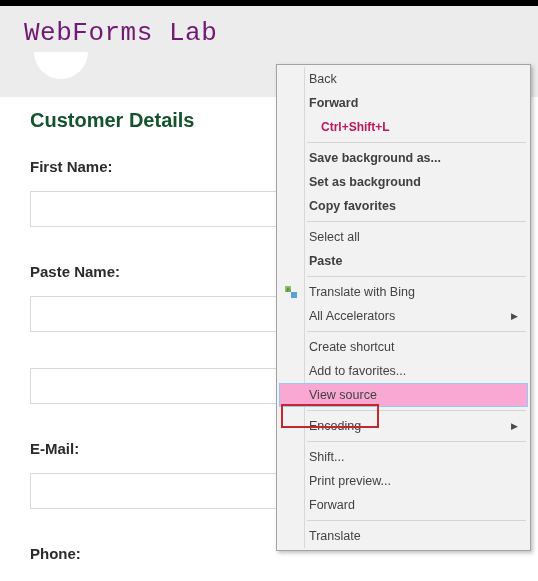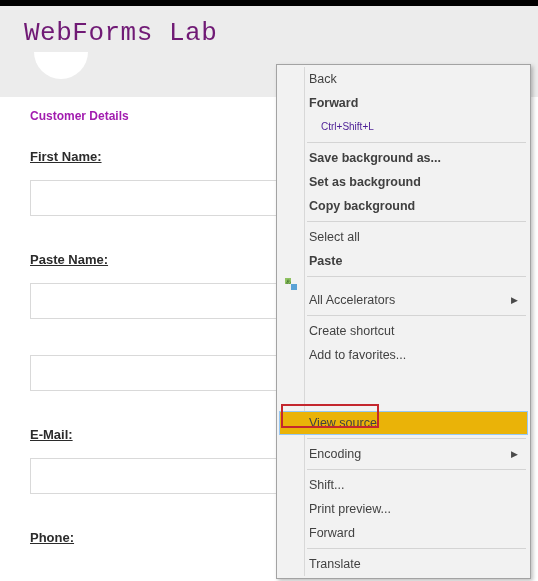--- a/index.html
+++ b/index.html
@@ -3,23 +3,23 @@
 <meta charset="utf-8">
 <style>
   * { box-sizing: border-box; margin: 0; padding: 0; }
   html, body { width: 538px; height: 581px; overflow: hidden; font-family: "Segoe UI", Tahoma, sans-serif; }
   .topbar { height: 6px; background: #000; }
   .header { background: #ececec; padding: 12px 24px 18px 24px; }
   .site-title { font-family: "Consolas", "Courier New", monospace; font-size: 26px; color: #701a75; letter-spacing: 0.5px; }
   .avatar-row { margin-top: 4px; }
   .avatar { width: 54px; height: 27px; background: #fff; border-radius: 0 0 28px 28px; margin-left: 10px; }
   .content { padding: 6px 30px 0 30px; background: #fff; }
-  .section-heading { font-size: 12px; font-weight: 700; color: #a21caf; margin: 6px 0 26px 0; }
+  .section-heading { font-size: 20px; font-weight: 700; color: #14532d; margin: 6px 0 26px 0; }
   .field-row { margin-bottom: 10px; }
-  .field-label { font-size: 13px; font-weight: 600; color: #2b2b2b; display: block; margin-bottom: 16px; text-decoration: underline; }
+  .field-label { font-size: 15px; font-weight: 600; color: #2b2b2b; display: block; margin-bottom: 16px; }
   .text-input { width: 100%; height: 36px; border: 1px solid #d9d9d9; background: #fff; font-size: 14px; padding: 0 8px; margin-bottom: 26px; }
 
   .context-menu {
     position: absolute;
     top: 64px;
     left: 276px;
     width: 255px;
     background: #f2f2f2;
     border: 1px solid #a3a3a3;
     box-shadow: 2px 2px 4px rgba(0,0,0,0.25);
@@ -36,24 +36,24 @@
   }
   .menu-item {
     position: relative;
     padding: 4px 10px 4px 30px;
     line-height: 16px;
     display: flex;
     align-items: center;
     justify-content: space-between;
     cursor: default;
   }
-  .menu-item.hover { background: #eab308; outline: 1px solid #96c8f6; outline-offset: -1px; margin-top: 44px; }
+  .menu-item.hover { background: #f9a8d4; outline: 1px solid #96c8f6; outline-offset: -1px; }
   .menu-item.disabled { color: #404040; font-weight: bold; }
   .menu-sep { margin: 3px 2px 3px 28px; height: 1px; background: #d4d4d4; }
-  .shortcut { color: #4c1d95; font-size: 10px; padding-left: 12px; }
+  .shortcut { color: #be185d; font-size: 12px; padding-left: 12px; font-weight: bold; }
   .submenu-arrow { font-size: 9px; color: #4a4a4a; }
   .menu-icon {
     position: absolute;
     left: 3px; top: 50%; transform: translateY(-50%);
     width: 18px; height: 16px;
     display: flex; align-items: center; justify-content: center;
   }
   .highlight-box {
     position: absolute;
     border: 2px solid #c4272e;
@@ -112,38 +112,39 @@
     <span class="shortcut">Ctrl+Shift+L</span>
   </div>
   <div class="menu-sep"></div>
   <div class="menu-item disabled">
       <span>Save background as...</span>
     </div>
   <div class="menu-item disabled">
       <span>Set as background</span>
     </div>
   <div class="menu-item disabled">
-      <span>Copy background</span>
+      <span>Copy favorites</span>
     </div>
   <div class="menu-sep"></div>
   <div class="menu-item">
       <span>Select all</span>
     </div>
   <div class="menu-item disabled">
       <span>Paste</span>
     </div>
   <div class="menu-sep"></div>
   <div class="menu-item">
     <span class="menu-icon">
       <svg width="14" height="14" viewBox="0 0 14 14">
           <rect x="1" y="1" width="6" height="6" fill="#8fc262"></rect>
           <rect x="7" y="7" width="6" height="6" fill="#5aa2d6"></rect>
           <text x="2" y="6" font-size="5" fill="#2d5e1f">あ</text>
         </svg>
     </span>
+    <span>Translate with Bing</span>
   </div>
   <div class="menu-item">
     <span>All Accelerators</span>
     <span class="submenu-arrow">▶</span>
   </div>
   <div class="menu-sep"></div>
   <div class="menu-item">
       <span>Create shortcut</span>
     </div>
   <div class="menu-item">

